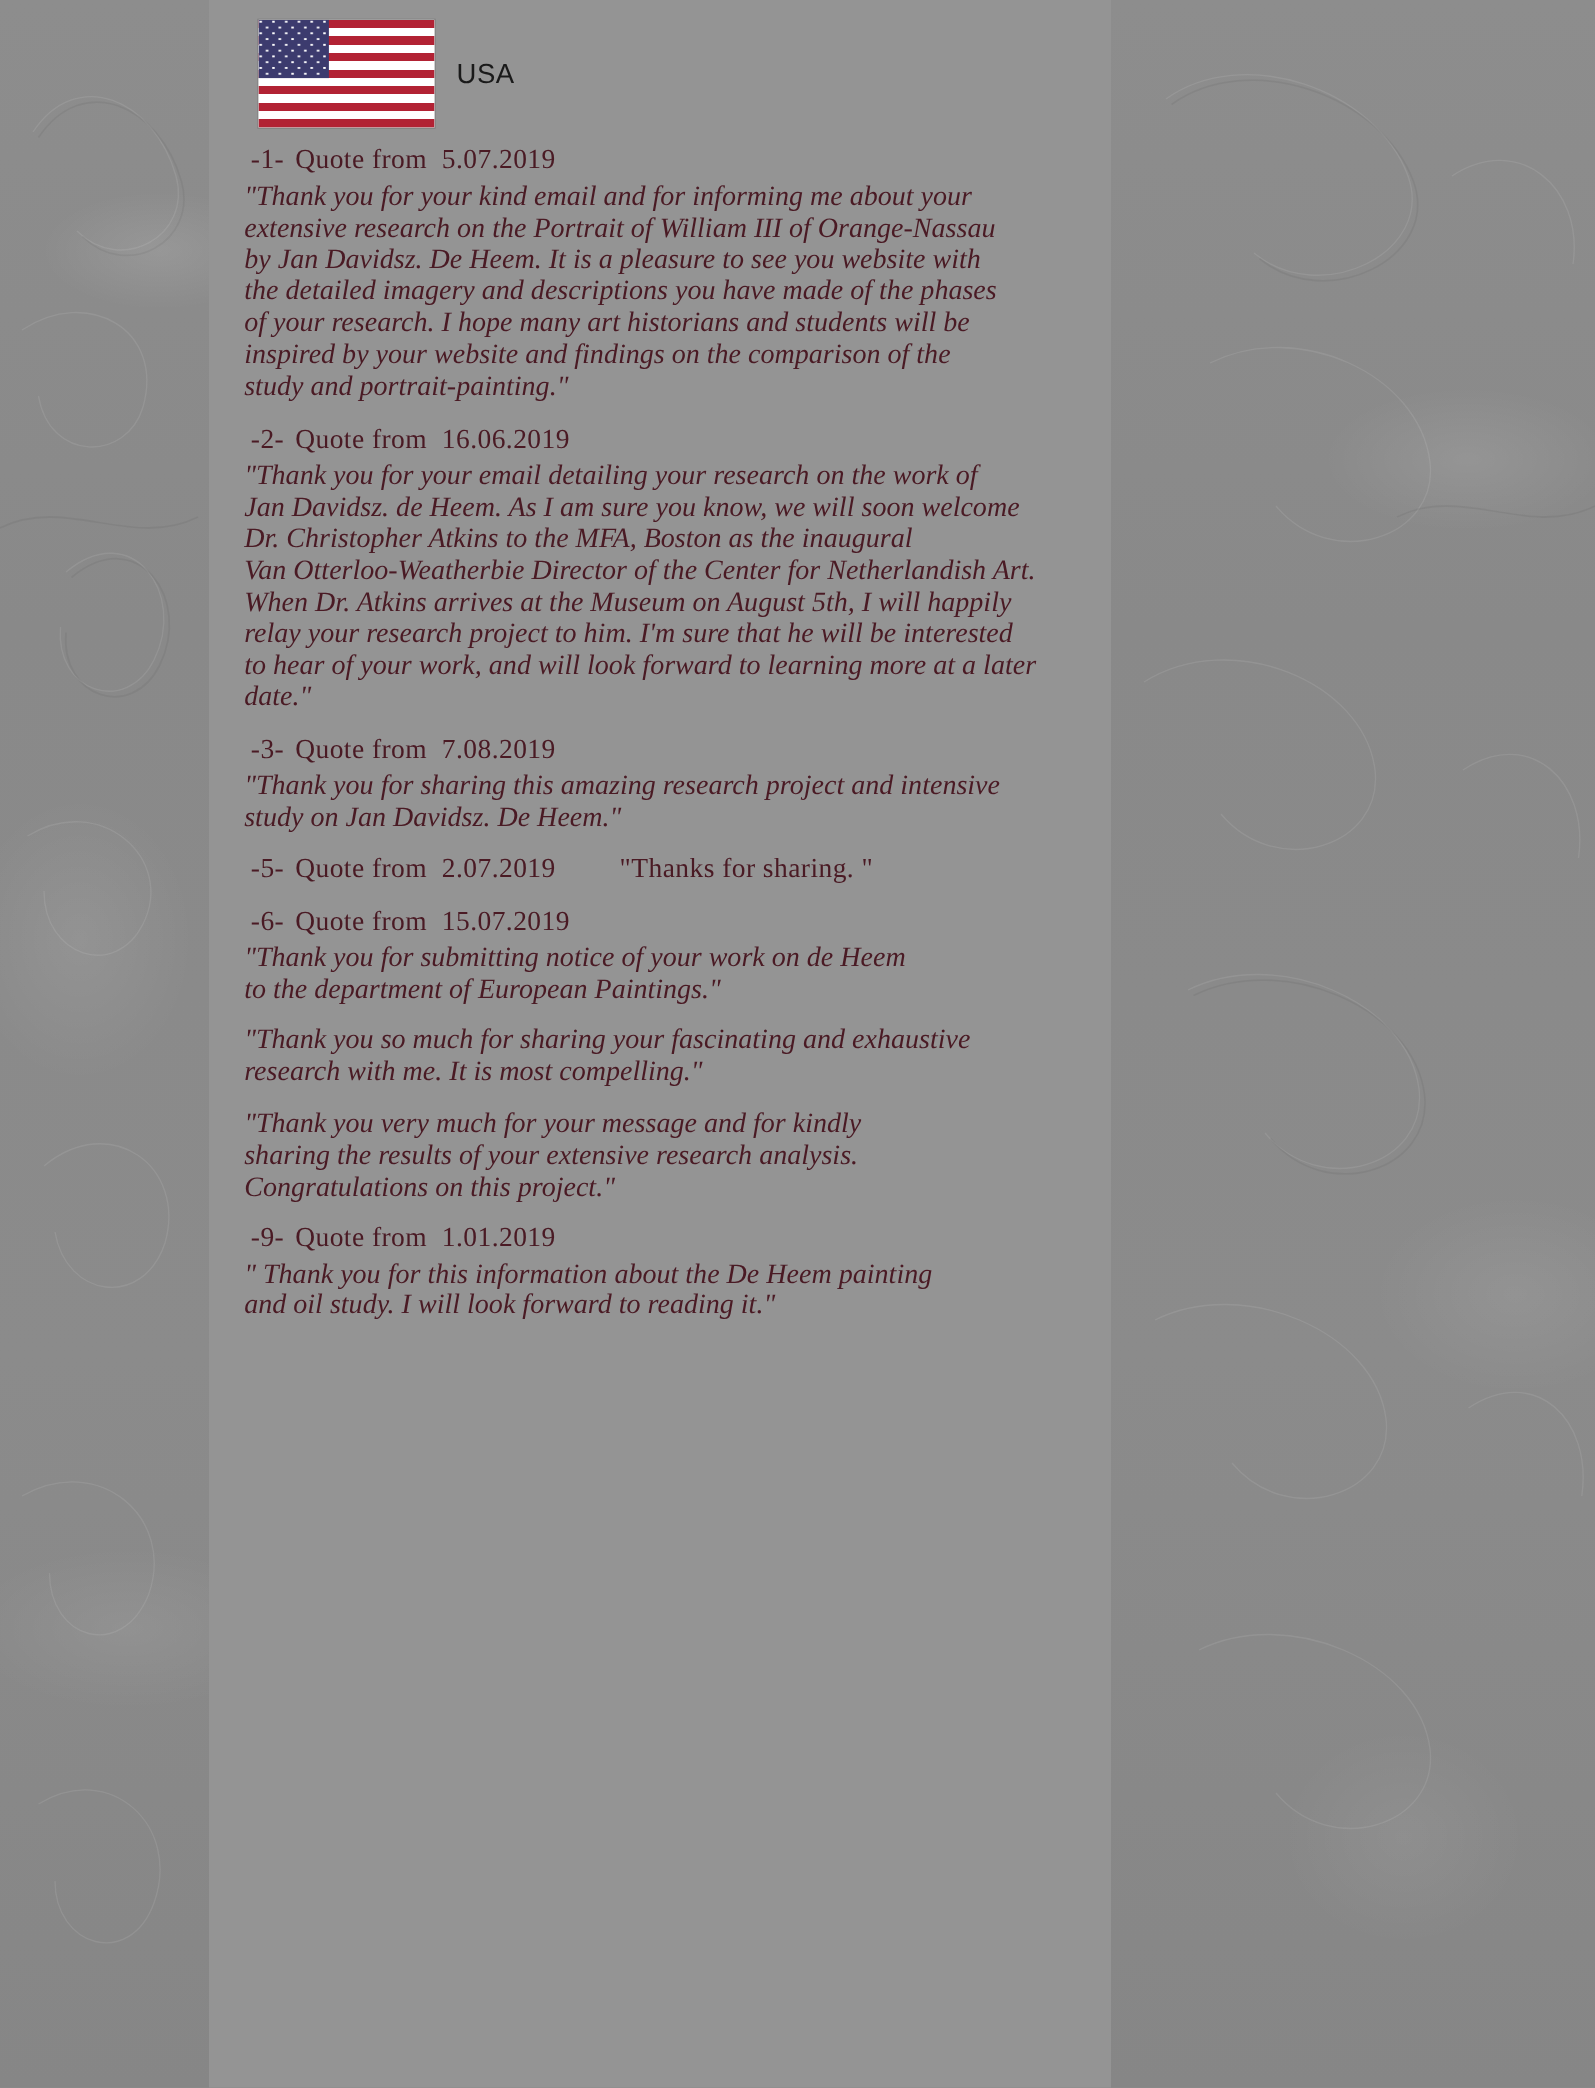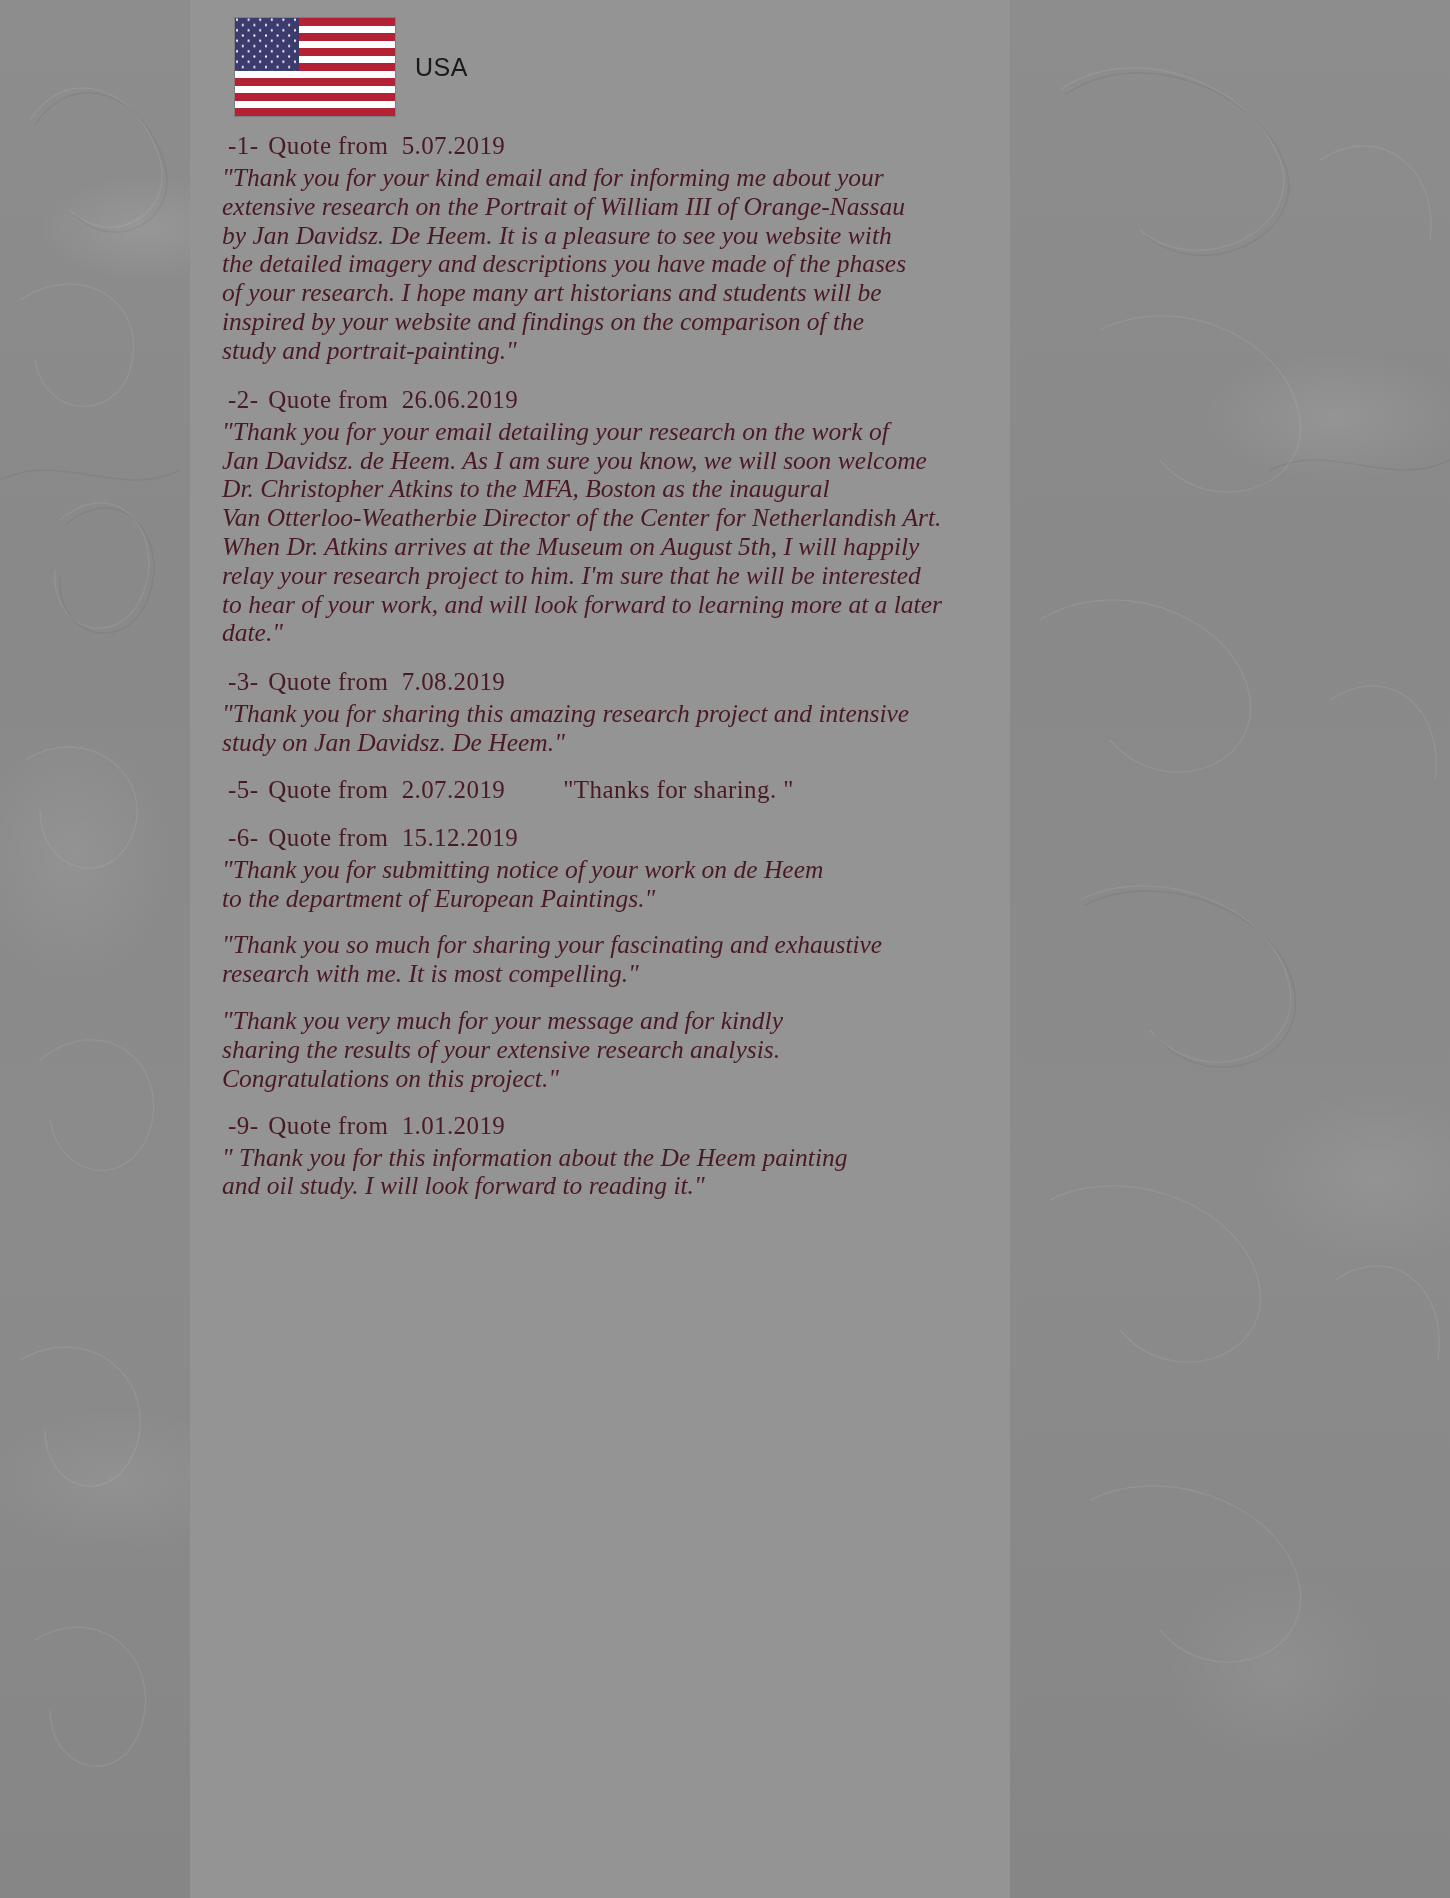--- a/index.html
+++ b/index.html
@@ -195,21 +195,21 @@
 extensive research on the Portrait of William III of Orange-Nassau
 by Jan Davidsz. De Heem. It is a pleasure to see you website with
 the detailed imagery and descriptions you have made of the phases
 of your research. I hope many art historians and students will be
 inspired by your website and findings on the comparison of the
 study and portrait-painting."</div>
     </div>
 
     <div class="quote-block sp-1">
       <div class="quote-heading">
-        <span class="num">-2-</span><span>Quote from</span>&nbsp; <span>26.06.2019</span>
+        <span class="num">-2-</span><span>Quote from</span>&nbsp; <span>16.06.2019</span>
       </div>
       <div class="quote-body">"Thank you for your email detailing your research on the work of
 Jan Davidsz. de Heem. As I am sure you know, we will soon welcome
 Dr. Christopher Atkins to the MFA, Boston as the inaugural
 Van Otterloo-Weatherbie Director of the Center for Netherlandish Art.
 When Dr. Atkins arrives at the Museum on August 5th, I will happily
 relay your research project to him. I'm sure that he will be interested
 to hear of your work, and will look forward to learning more at a later
 date."</div>
     </div>
@@ -224,21 +224,21 @@
 
 
     <div class="quote-block sp-3">
       <div class="quote-heading">
         <span class="num">-5-</span><span>Quote from</span>&nbsp; <span>2.07.2019</span><span class="inline-extra">"Thanks for sharing. "</span>
       </div>
     </div>
 
     <div class="quote-block sp-2">
       <div class="quote-heading">
-        <span class="num">-6-</span><span>Quote from</span>&nbsp; <span>15.12.2019</span>
+        <span class="num">-6-</span><span>Quote from</span>&nbsp; <span>15.07.2019</span>
       </div>
       <div class="quote-body">"Thank you for submitting notice of your work on de Heem
 to the department of European Paintings."</div>
     </div>
 
     <div class="quote-block sp-2">
       <div class="quote-body">"Thank you so much for sharing your fascinating and exhaustive
 research with me. It is most compelling."</div>
     </div>
 

